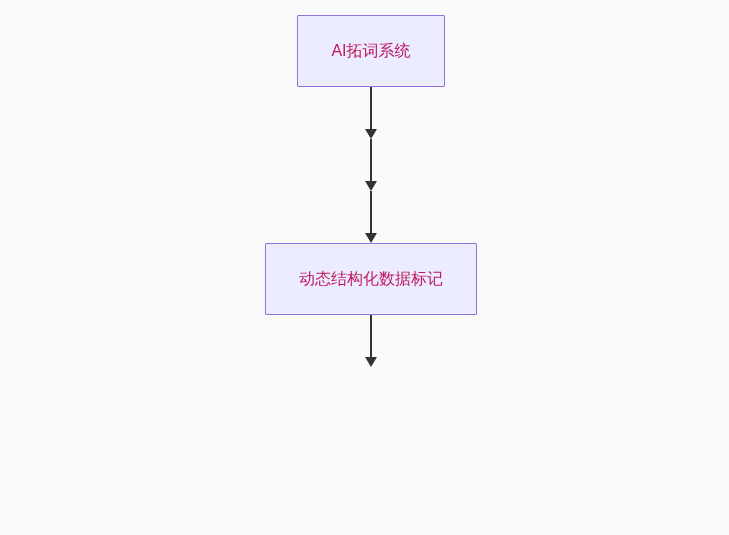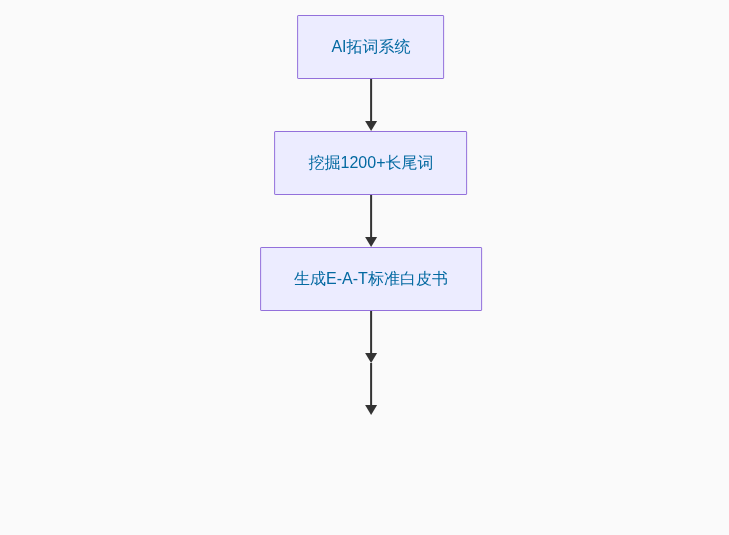--- a/index.html
+++ b/index.html
@@ -18,28 +18,28 @@
     position: absolute;
     top: 15px;
     left: 371px;
     transform: translateX(-50%);
     display: flex;
     flex-direction: column;
     align-items: center;
   }
   .node {
     box-sizing: border-box;
-    height: 64px;
+    height: 72px;
     padding: 0 33px;
     display: flex;
     align-items: center;
     background: #ECECFF;
     border: 1.5px solid #9370DB;
     border-radius: 1px;
-    color: #0369a1;
+    color: #be185d;
     font-size: 16px;
     white-space: nowrap;
   }
   .arrow {
     position: relative;
     width: 14px;
     height: 52px;
     display: flex;
     flex-direction: column;
     align-items: center;
@@ -65,39 +65,36 @@
 
     <div class="node">
       <span>AI拓词系统</span>
     </div>
 
     <div class="arrow">
       <div class="line"></div>
       <div class="head"></div>
     </div>
 
-    <div class="node">
-      <span>挖掘1200+长尾词</span>
-    </div>
-
-    <div class="arrow">
-      <div class="line"></div>
-      <div class="head"></div>
-    </div>
-
-    <div class="node">
-      <span>生成E-A-T标准白皮书</span>
-    </div>
 
     <div class="arrow">
       <div class="line"></div>
       <div class="head"></div>
     </div>
 
 
     <div class="arrow">
       <div class="line"></div>
       <div class="head"></div>
     </div>
 
+    <div class="node">
+      <span>动态结构化数据标记</span>
+    </div>
+
+    <div class="arrow">
+      <div class="line"></div>
+      <div class="head"></div>
+    </div>
+
 
   </div>
 </div>
 
 </body></html>

